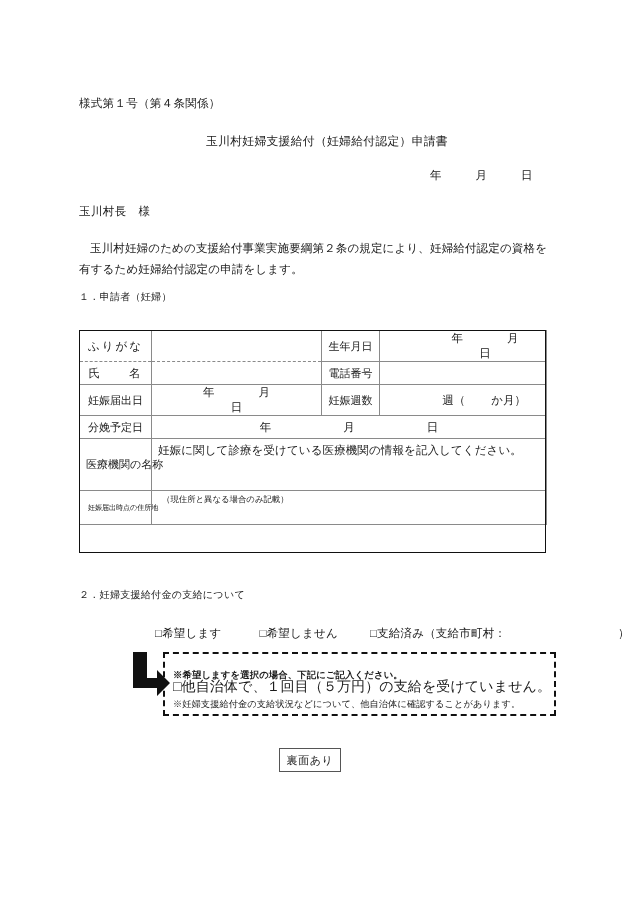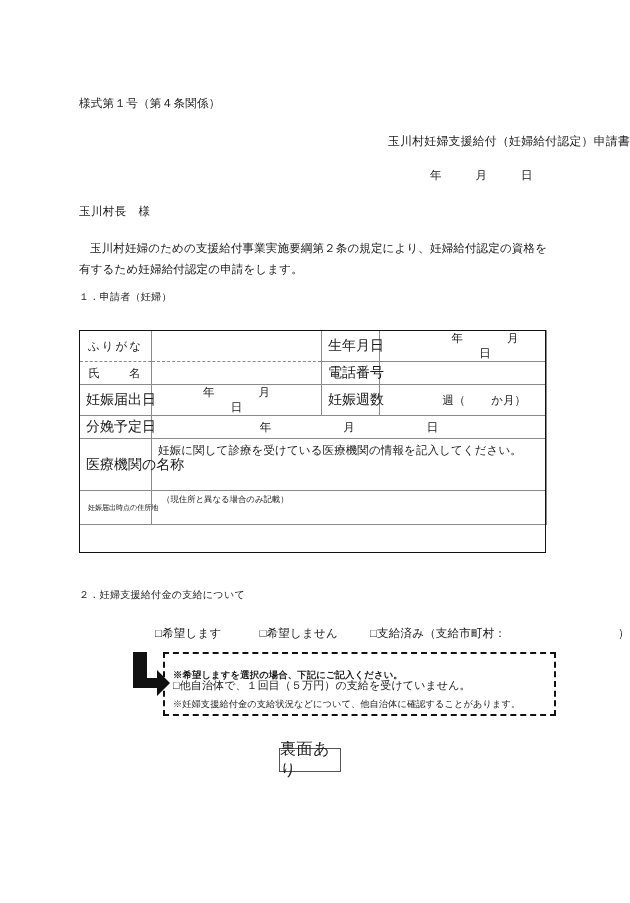--- a/index.html
+++ b/index.html
@@ -30,21 +30,21 @@
     top: 96px;
     font-size: 11.5px;
     letter-spacing: 0.3px;
     white-space: nowrap;
   }
   .doc-title {
     position: absolute;
     left: 0;
     top: 134px;
     width: 630px;
-    text-align: right;
+    text-align: center;
     padding-left: 24px;
     box-sizing: border-box;
     font-size: 11.8px;
     letter-spacing: 0.3px;
     white-space: nowrap;
   }
   .date-line {
     position: absolute;
     left: 430px;
     top: 168px;
@@ -119,21 +119,21 @@
   }
   td.lbl-sm {
     text-align: center;
     font-size: 7.4px;
     letter-spacing: 0px;
     white-space: nowrap;
     transform: scaleX(0.95);
   }
   td.lbl-md {
     text-align: center;
-    font-size: 14px;
+    font-size: 11px;
     letter-spacing: 0px;
     white-space: nowrap;
   }
   .dashed-bottom { border-bottom: 1px dashed #8a8a8a !important; }
   .dashed-top { border-top: 1px dashed #8a8a8a !important; }
 
   .ymd-spread {
     display: block;
     text-align: center;
     letter-spacing: 0;
@@ -202,36 +202,36 @@
     height: 64px;
     border: 2.2px dashed #111;
     box-sizing: border-box;
   }
   .notice-line {
     position: absolute;
     white-space: nowrap;
     letter-spacing: 0.1px;
   }
   #notice-1 { left: 173px; top: 662px; font-size: 9.4px; font-weight: bold; margin-top: 7px; }
-  #notice-2 { left: 173px; top: 678px; font-size: 11px; }
+  #notice-2 { left: 173px; top: 678px; font-size: 14px; }
   #notice-3 { left: 173px; top: 698px; font-size: 9.2px; }
 
   
   .backside {
     position: absolute;
     left: 279px;
     top: 748px;
     width: 62px;
     height: 24px;
     border: 1.4px solid #555;
     box-sizing: border-box;
     display: flex;
     align-items: center;
     justify-content: center;
-    font-size: 16px;
+    font-size: 11px;
     letter-spacing: 0.6px;
     background: #fff;
   }
 </style>
 </head>
 <body>
 
 <div class="page">
 
   <div class="form-no">様式第１号（第４条関係）</div>

